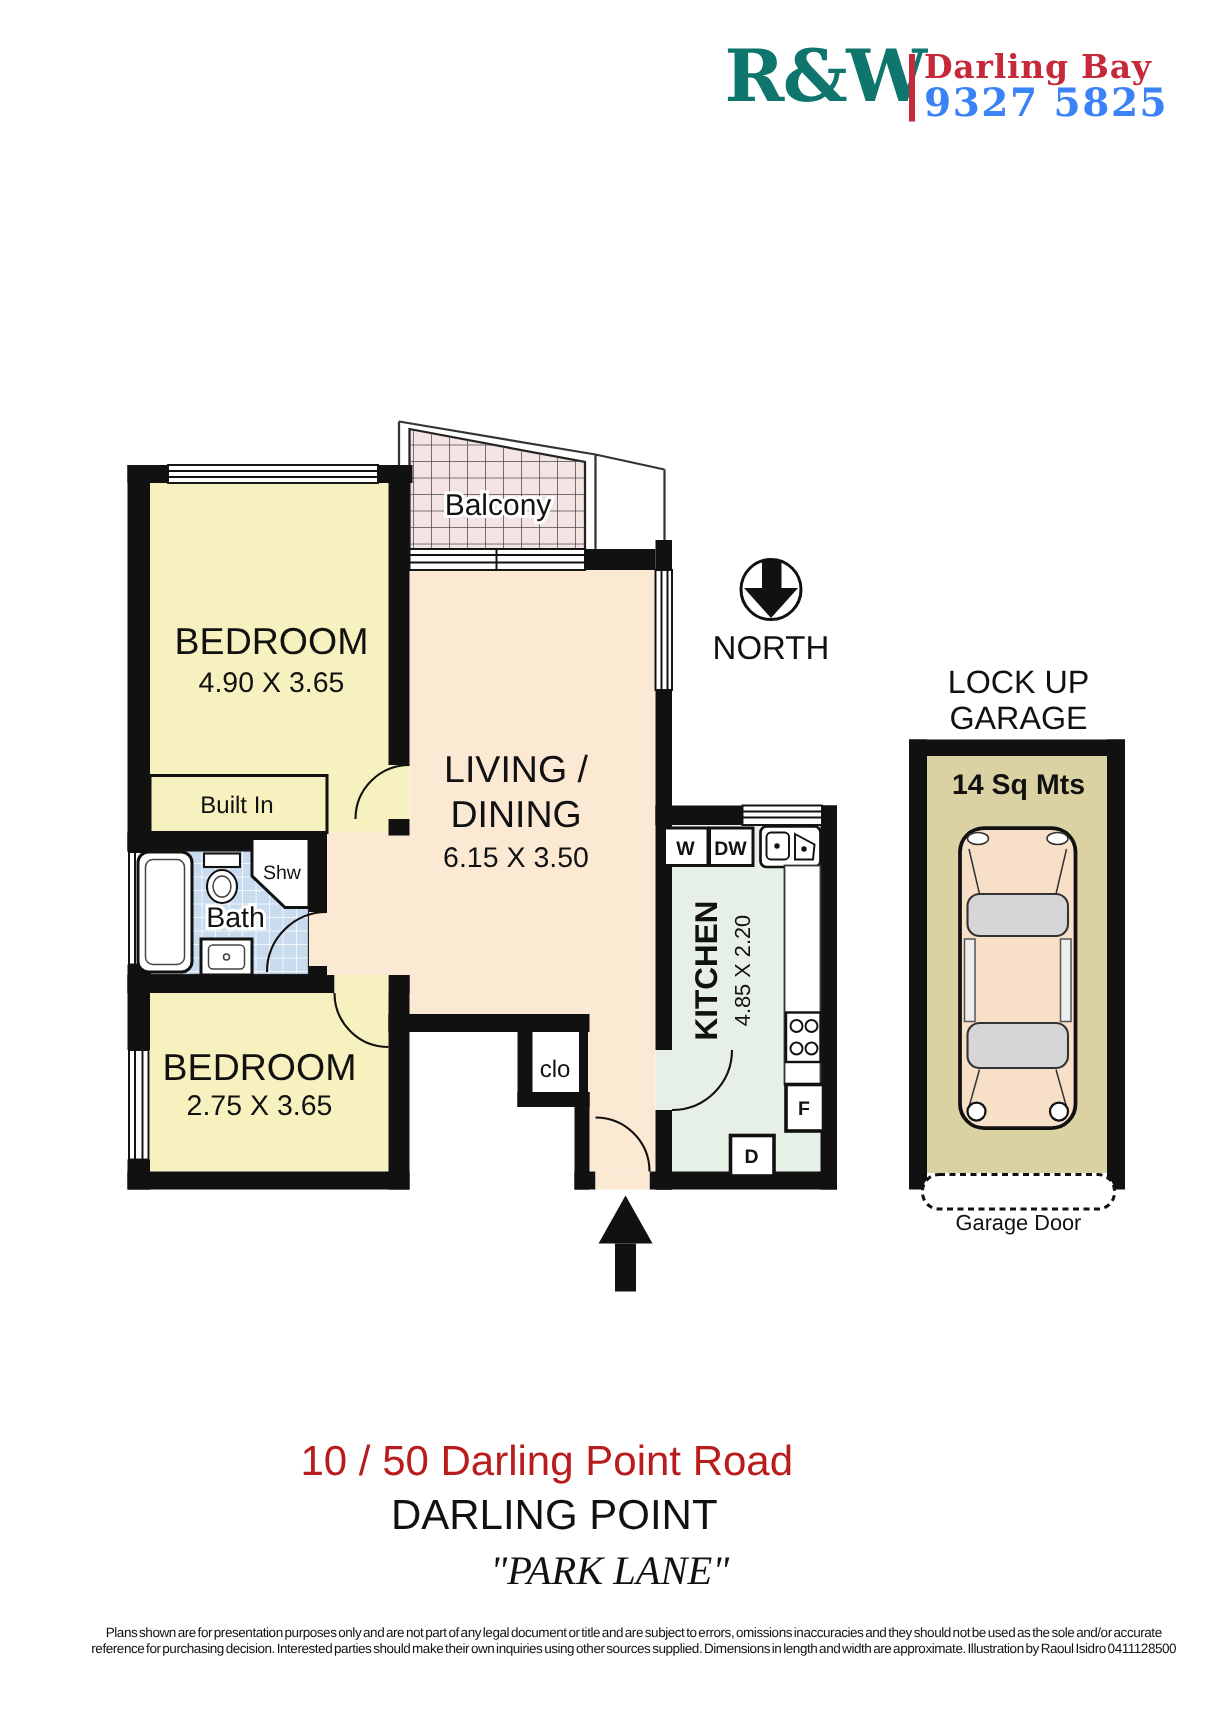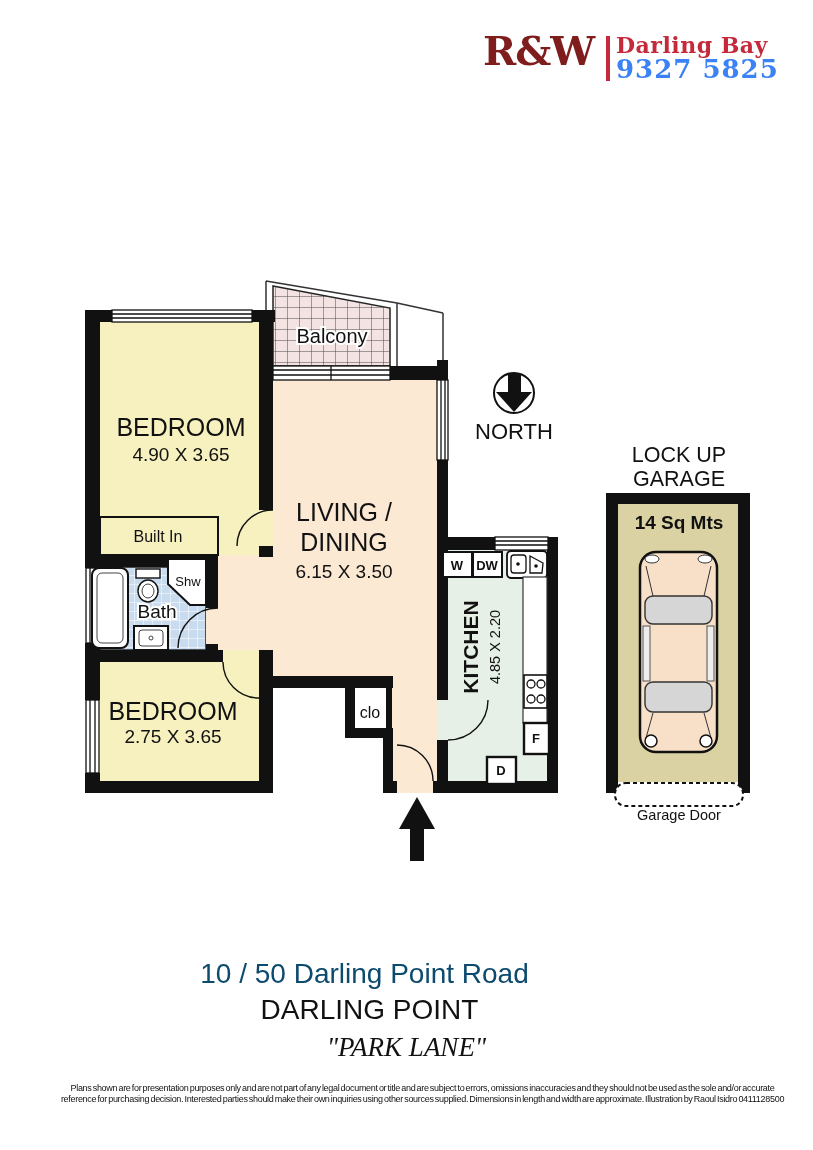--- a/index.html
+++ b/index.html
@@ -1,37 +1,37 @@
 <!DOCTYPE html>
 <html><head>
 <meta charset="utf-8">
 <style>
   html,body{margin:0;padding:0;background:#fff;}
   .page{position:relative;width:813px;height:1150px;background:#ffffff;overflow:hidden;
         font-family:"Liberation Sans", sans-serif;}
   
   .logo-rw{position:absolute;left:483px;top:30px;font-family:"DejaVu Serif",serif;
-           font-weight:bold;font-size:40px;letter-spacing:-1px;color:#7f1d1d;line-height:42px;}
+           font-weight:bold;font-size:48px;letter-spacing:-1px;color:#0f766e;line-height:42px;}
   .logo-divider{position:absolute;left:606px;top:36px;width:4px;height:45px;background:#C5293A;}
   .logo-office{position:absolute;left:616px;top:33px;font-family:"DejaVu Serif",serif;
                font-weight:bold;font-size:22px;color:#C5293A;line-height:24px;letter-spacing:.5px;}
   .logo-phone{position:absolute;left:616px;top:55px;font-family:"DejaVu Serif",serif;
               font-weight:bold;font-size:26px;color:#3b82f6;line-height:28px;letter-spacing:1px;}
   
   .plan-svg{position:absolute;left:0;top:0;}
   text{fill:#111;}
   .room-name{font-size:25px;}
   .room-dims{font-size:19px;}
   .lbl-16{font-size:16px;}
   .lbl-19{font-size:19px;}
   .lbl-13{font-size:13px;}
   .lbl-bold{font-weight:bold;}
   .halo{paint-order:stroke;stroke:#fff;stroke-width:4px;}
   
-  .addr1{position:absolute;left:0;top:958px;width:729px;text-align:center;font-size:28px;color:#0c4a6e;}
+  .addr1{position:absolute;left:0;top:958px;width:729px;text-align:center;font-size:28px;color:#b91c1c;}
   .addr2{position:absolute;left:0;top:994px;width:739px;text-align:center;font-size:28px;color:#111;}
   .addr3{position:absolute;left:0;top:1032px;width:813px;text-align:center;
          font-family:"Liberation Serif",serif;font-style:italic;font-size:27px;color:#111;}
   
   .disclaimer{position:absolute;left:16px;top:1083px;width:813px;text-align:center;color:#111;
               font-size:9px;line-height:10.5px;letter-spacing:-0.3px;word-spacing:-1px;}
 </style>
 </head>
 <body>
 

